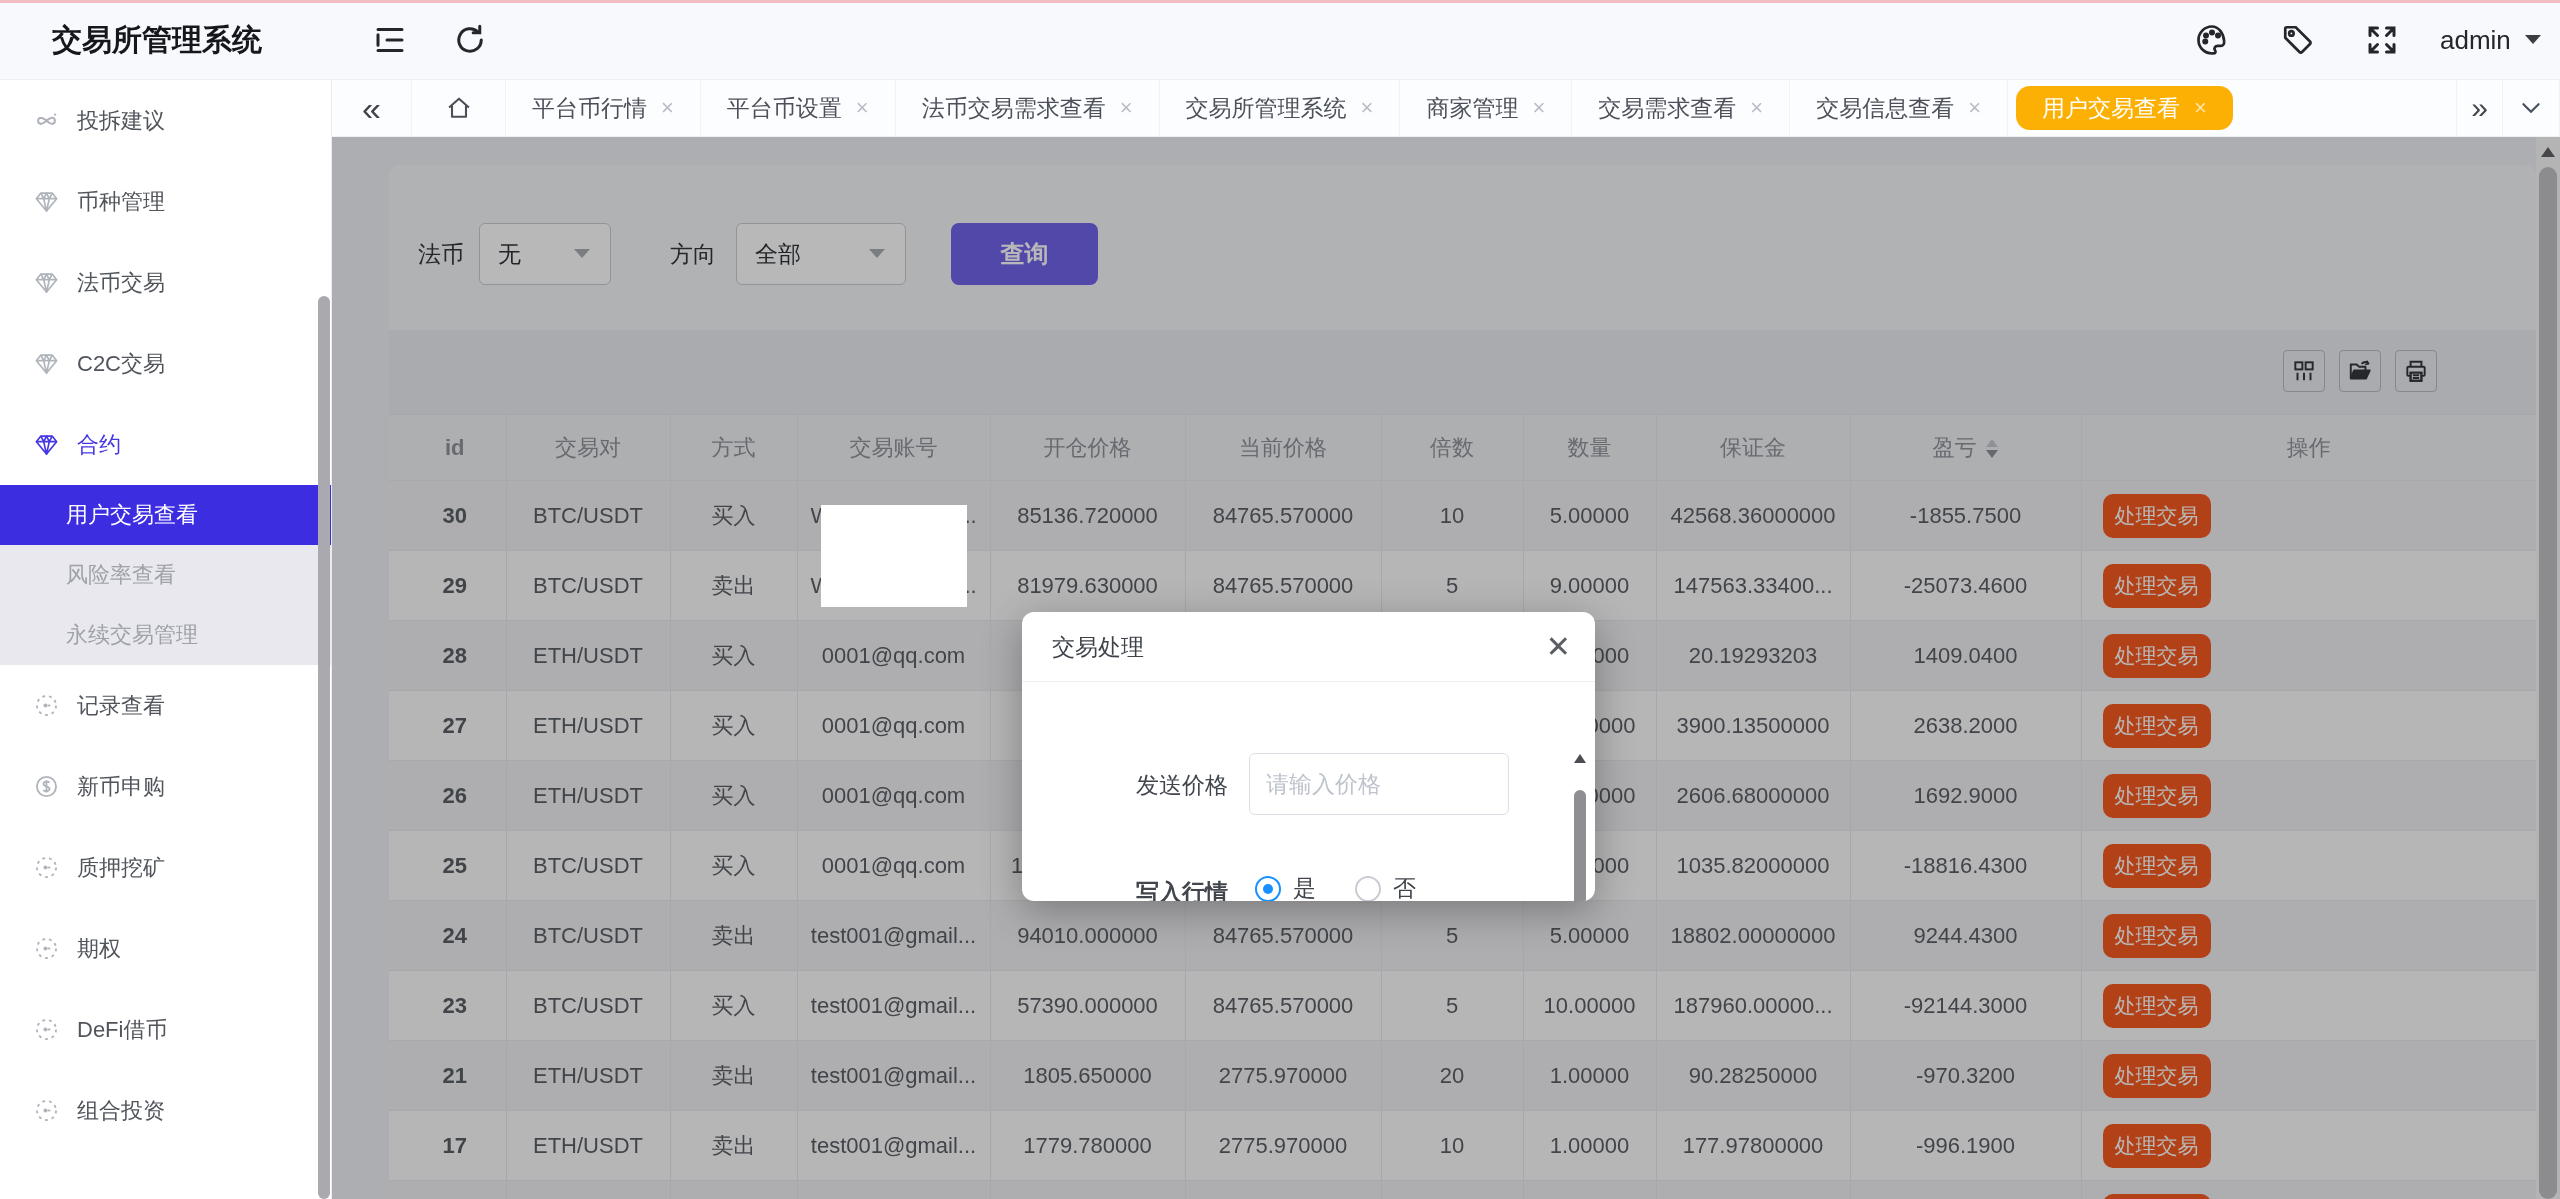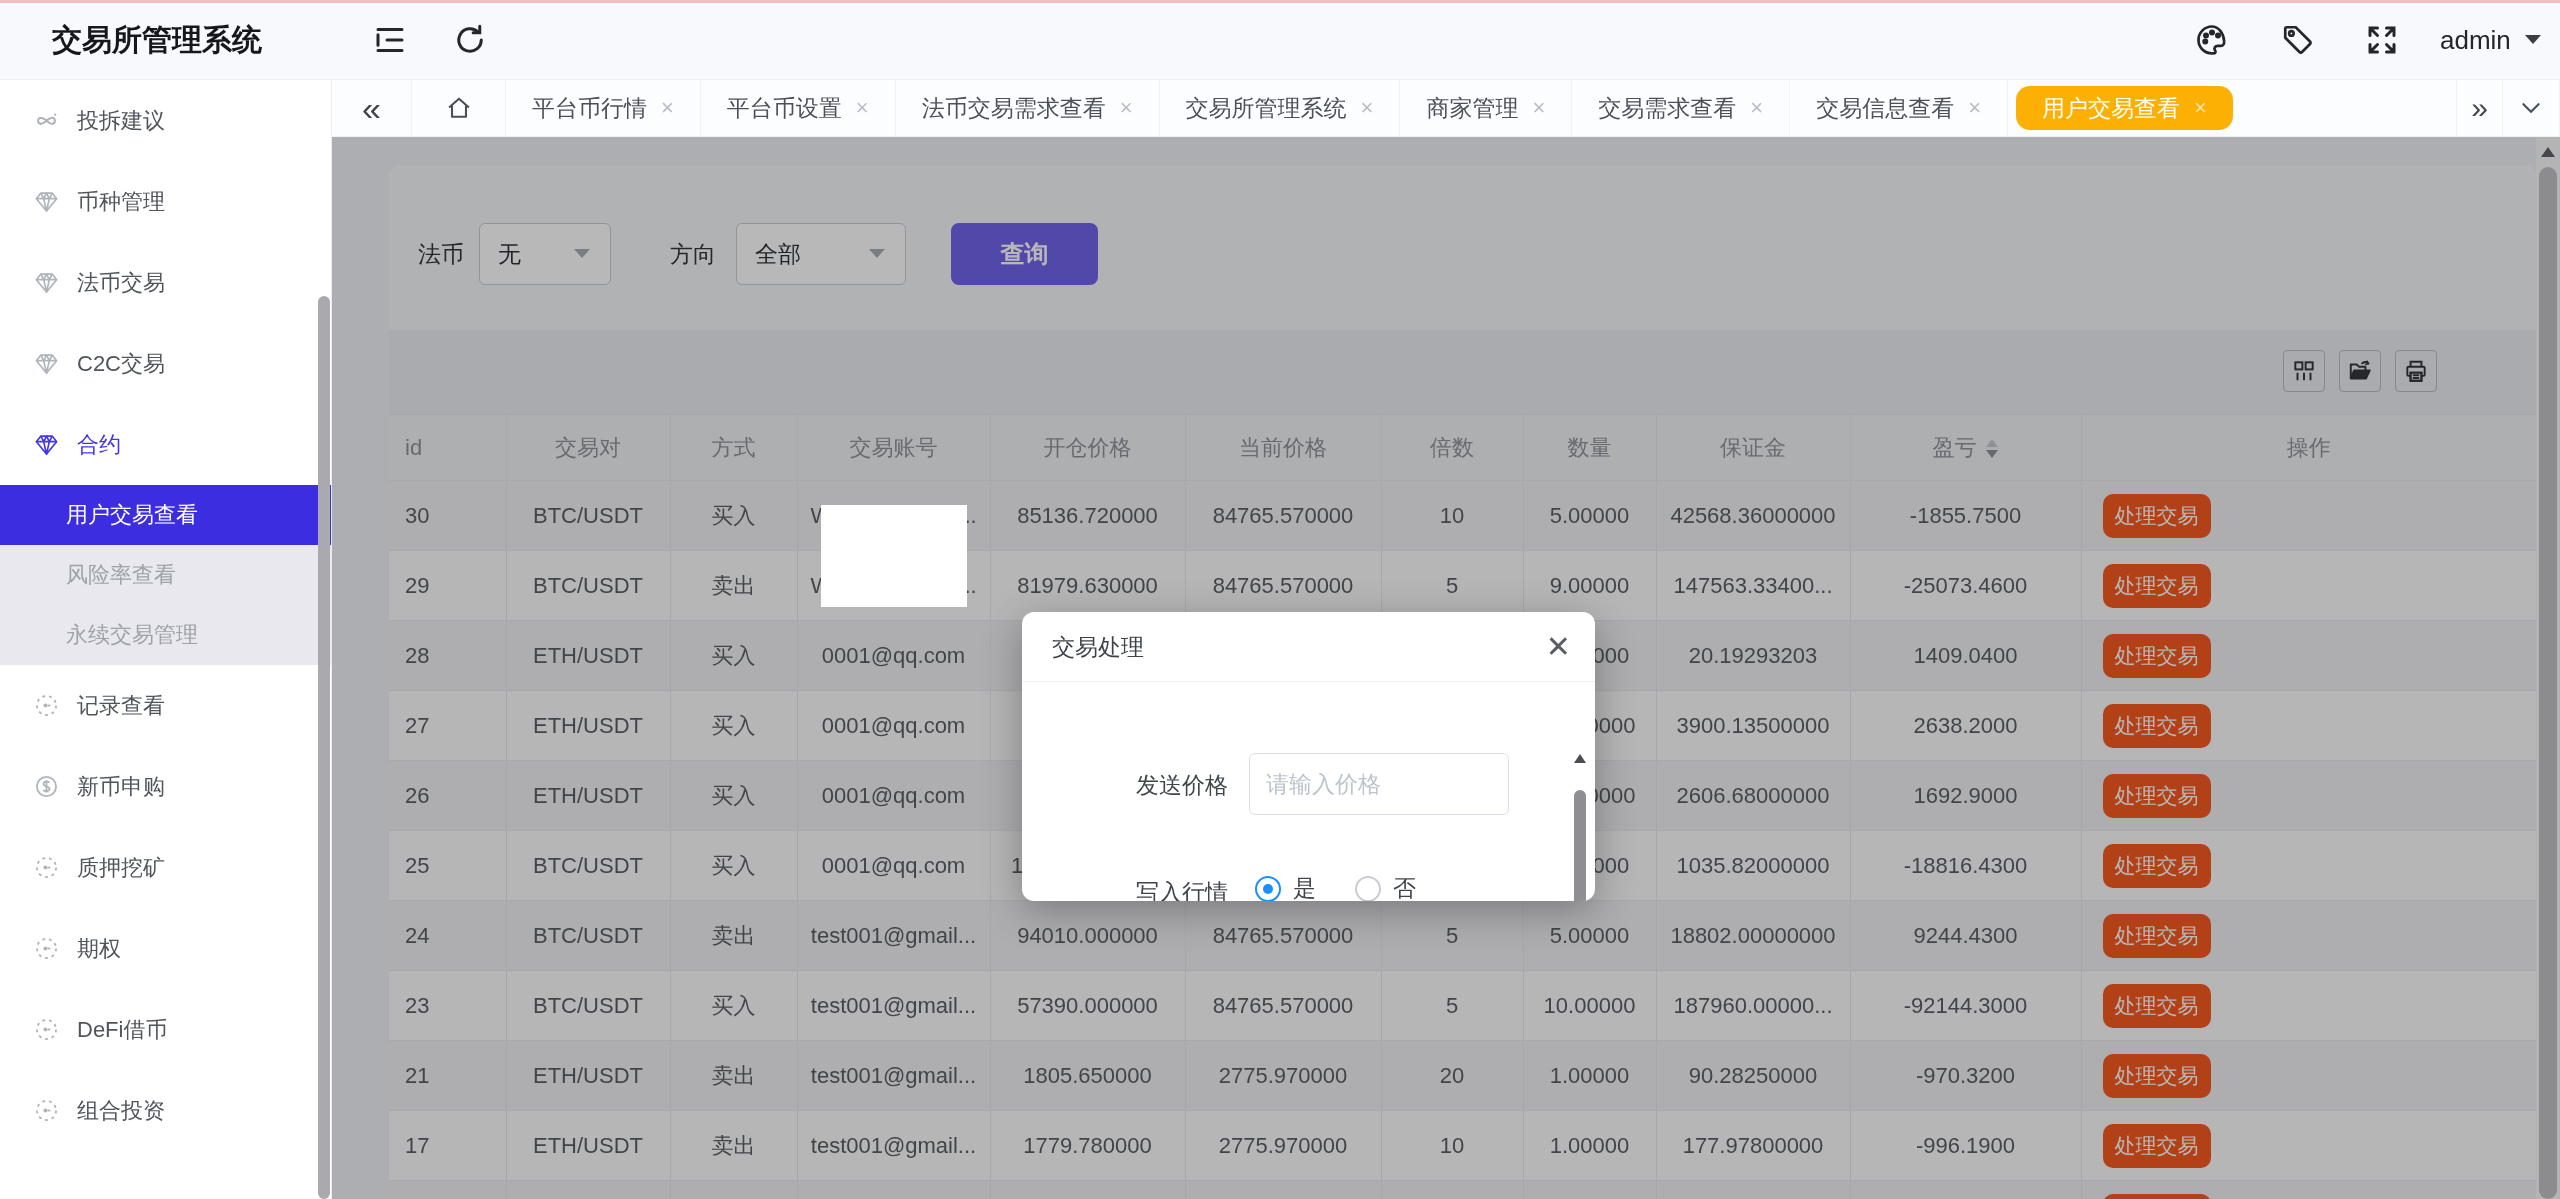--- a/index.html
+++ b/index.html
@@ -63,21 +63,21 @@
   .btn-primary{position:absolute;top:0;height:62px;background:#7264EC;color:#FFFFFF;border:none;border-radius:8px;font-size:24px;cursor:pointer;}
 
   .table-block{position:absolute;left:0;top:165px;width:100%;}
   .tbl-toolbar{height:84px;background:#ECEEF1;position:relative;}
   .tool-btn{position:absolute;top:20px;width:42px;height:42px;border:1px solid #B9BcC2;border-radius:4px;background:transparent;color:#34373C;display:flex;align-items:center;justify-content:center;cursor:pointer;}
   .tool-btn svg{width:26px;height:26px;}
   table.grid{width:100%;border-collapse:collapse;table-layout:fixed;}
   table.grid th{height:66px;background:#F2F3F6;font-weight:400;font-size:22px;color:#8F939A;}
   table.grid td{height:70px;font-size:22px;color:#5B5F66;text-align:center;overflow:hidden;white-space:nowrap;}
   table.grid th{text-align:center;}
-  table.grid th:first-child,table.grid td:first-child{text-align:left;padding-left:16px;}
+  table.grid th:first-child,table.grid td:first-child{text-align:center;padding-left:16px;font-weight:bold;}
   table.grid th+th,table.grid td+td{border-left:1px solid #E7E9ED;}
   table.grid tr{border-top:1px solid #E7E9ED;}
   table.grid tbody tr:nth-child(odd){background:#F1F2F4;}
   table.grid tbody tr:nth-child(even){background:#FDFDFE;}
   td.op-cell{text-align:left !important;}
   .btn-action{margin-left:20px;height:44px;padding:0 12px;background:#F75B20;color:#fff;border:none;border-radius:10px;font-size:21px;cursor:pointer;}
   .sort-carets{display:inline-block;vertical-align:middle;margin-left:8px;width:14px;}
   .sort-carets svg{display:block;margin:1px auto;}
 
   
@@ -546,21 +546,21 @@
   <div class="redaction"></div>
 
   <div class="modal">
     <div class="m-header">
       <span class="m-title">交易处理</span>
       <span class="m-close">✕</span>
     </div>
     <div class="m-body">
       <span class="m-label" style="top:88px;">发送价格</span>
       <input class="m-input" placeholder="请输入价格" style="">
-      <span class="m-label" style="top:195px;">写入行情</span>
+      <span class="m-label" style="top:195px;font-weight:bold;">写入行情</span>
       <span class="radio checked" style="left:233px;top:191px;">
         <span class="ring"></span>
         <span class="r-lbl">是</span>
       </span>
       <span class="radio" style="left:333px;top:191px;">
         <span class="ring"></span>
         <span class="r-lbl">否</span>
       </span>
       <button class="m-confirm">确定</button>
       <div class="m-scroll">

